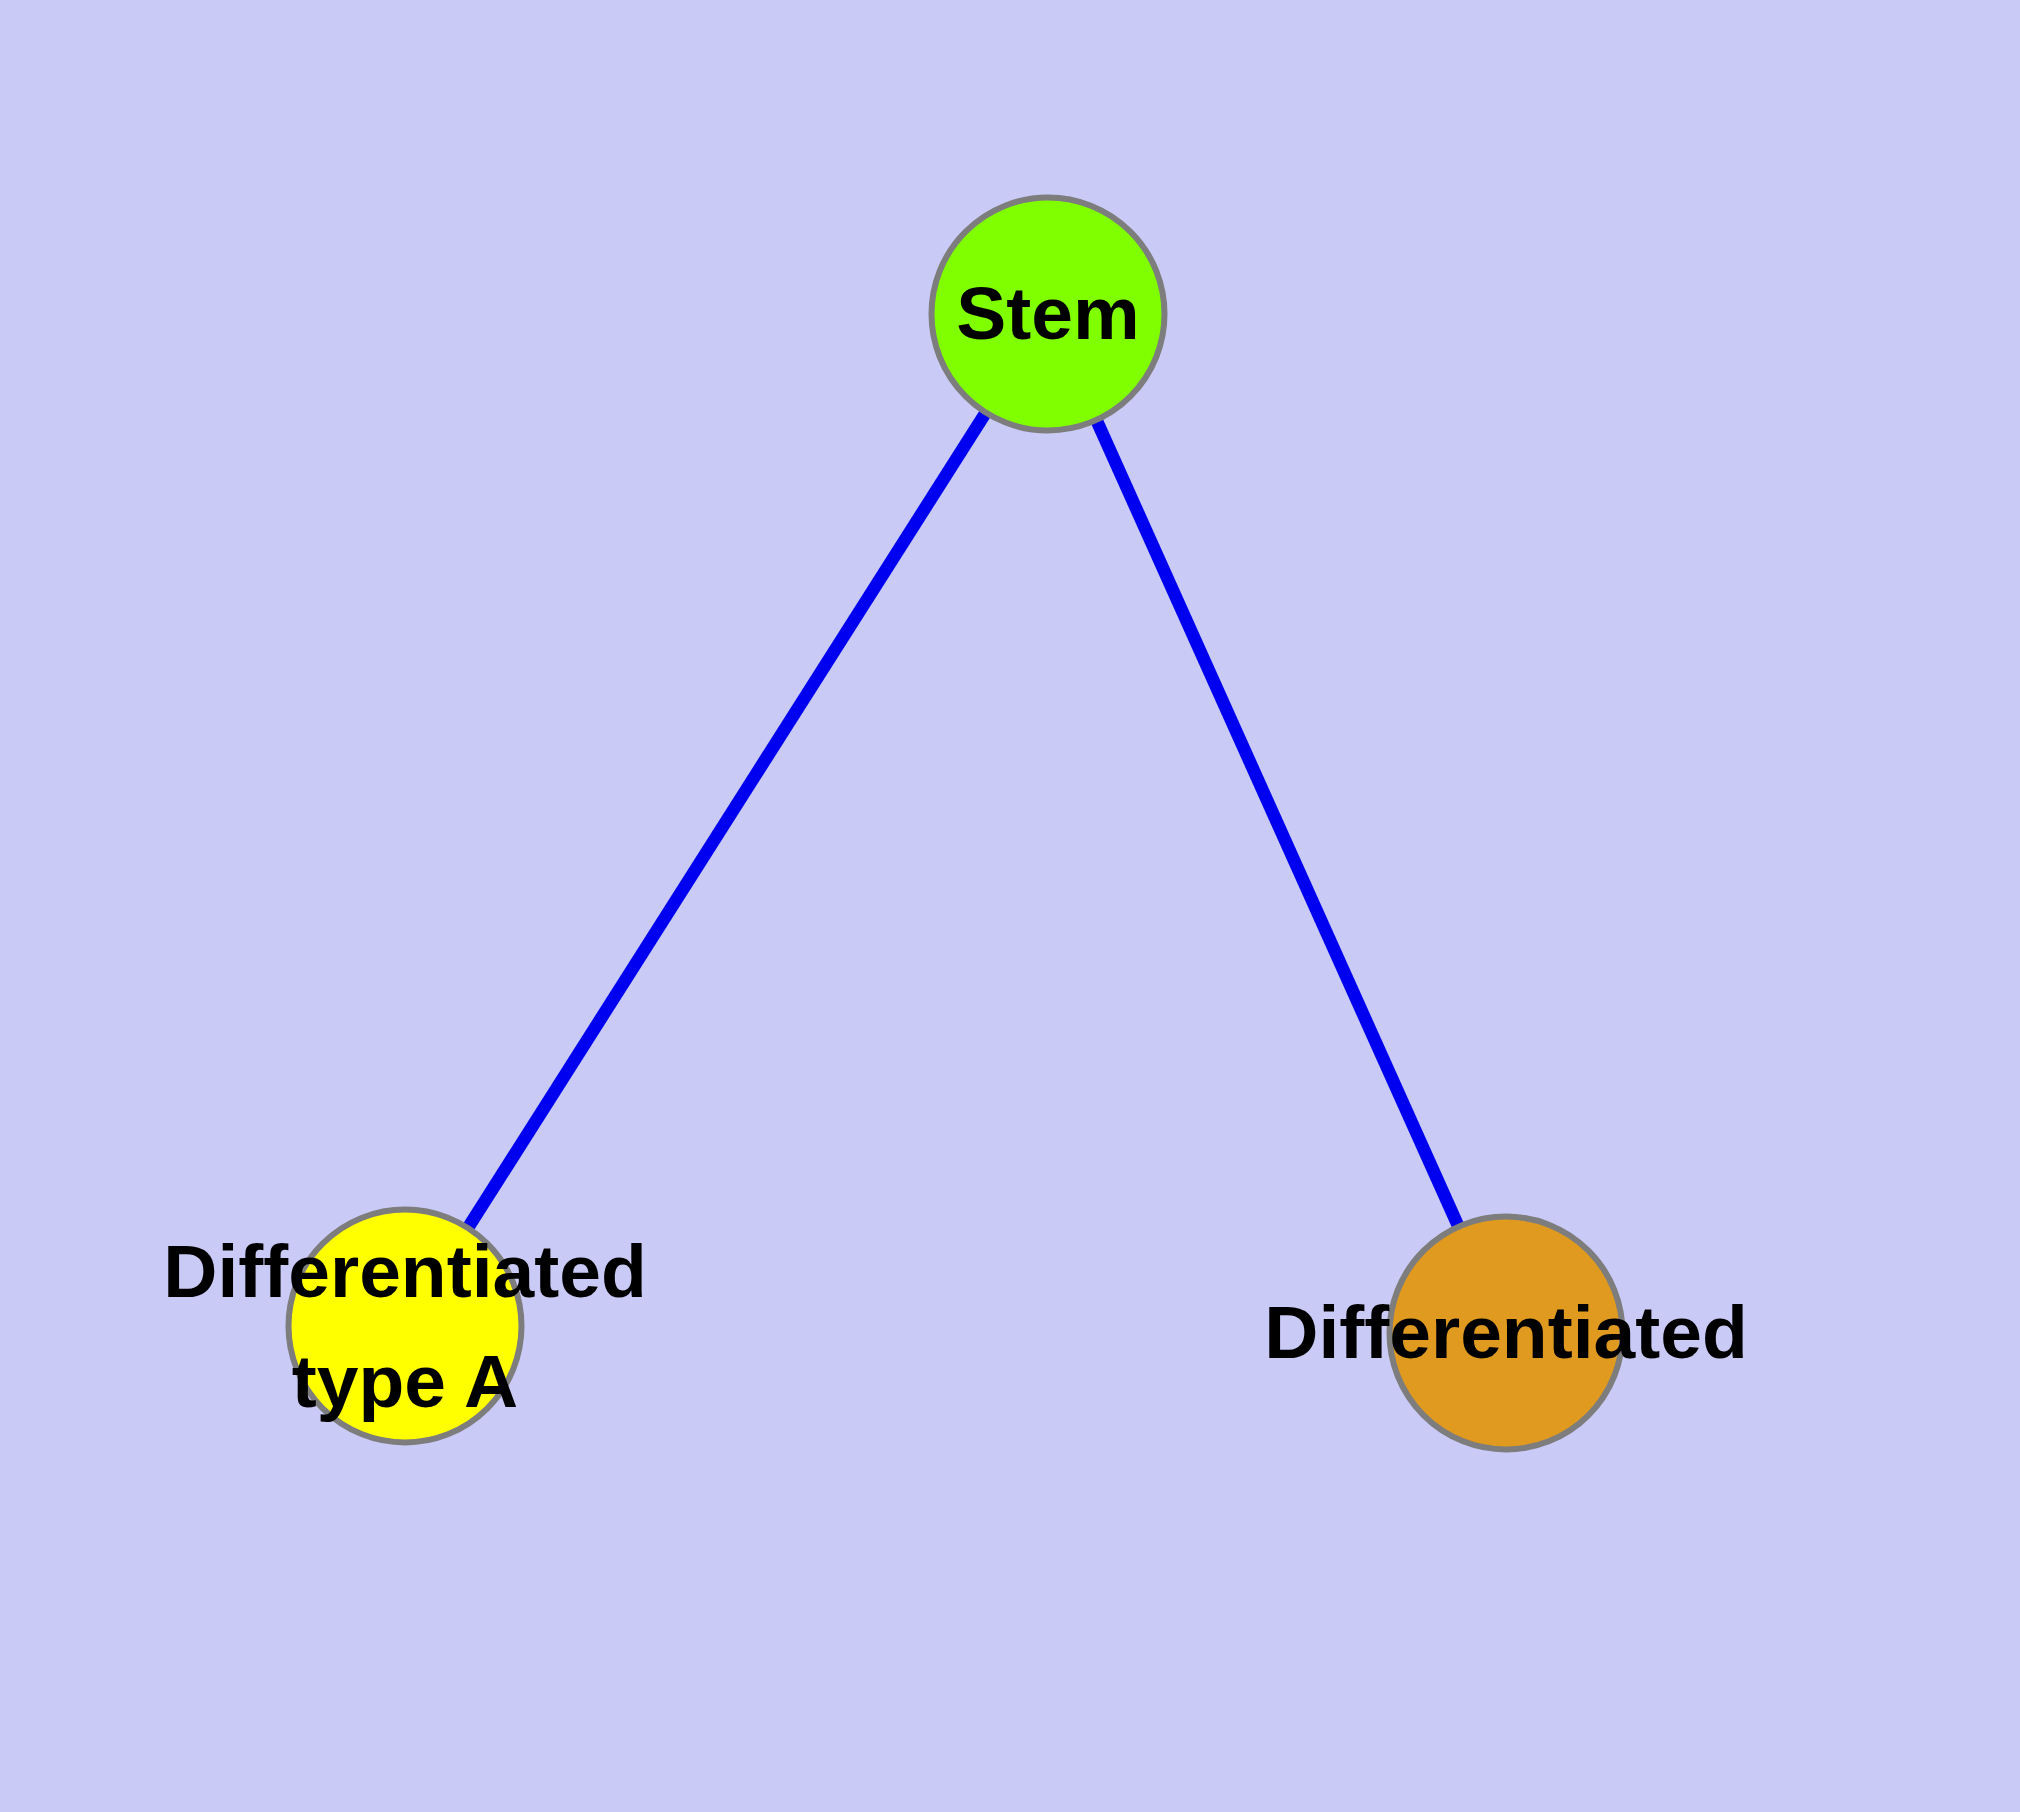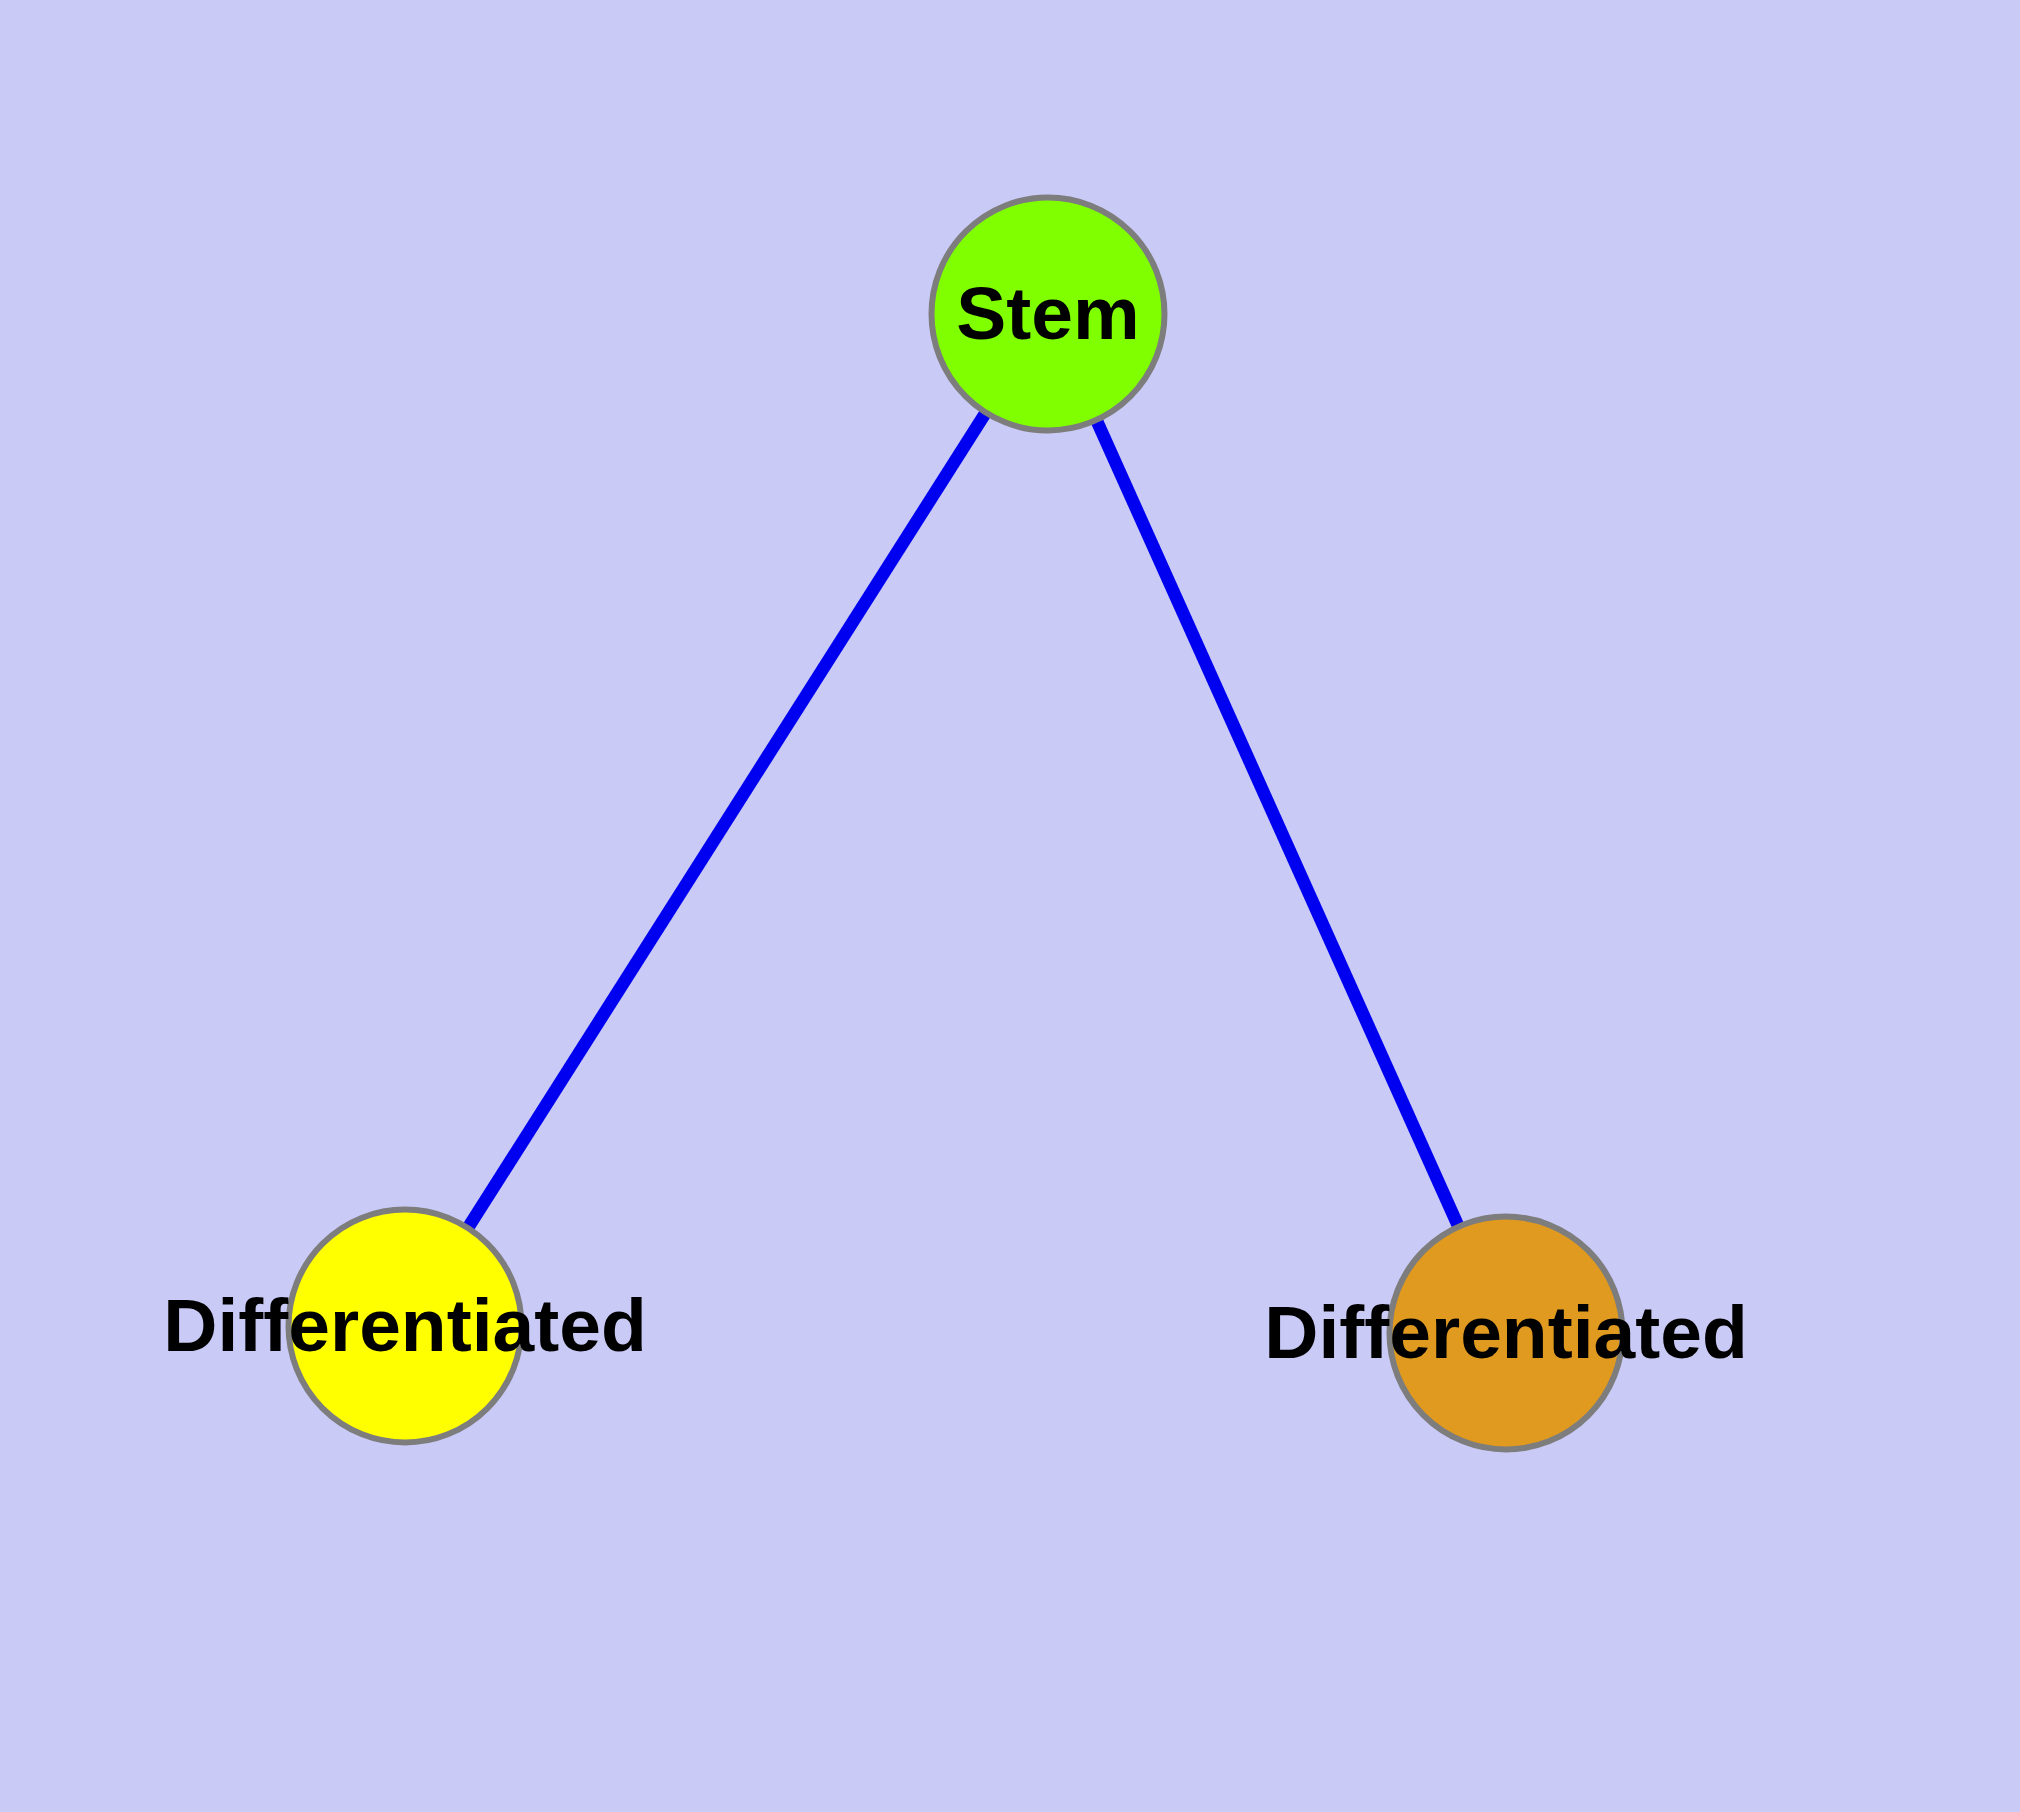--- a/index.html
+++ b/index.html
@@ -51,20 +51,21 @@
       <line x1="1237" y1="370" x2="1777" y2="1573" stroke="#0000f0" stroke-width="15"></line>
     </svg>
   <div id="node-layer">
       <div class="node" style="left: 1048px; top: 314px; width: 239px; height: 239px; background: rgb(127, 255, 0); border: 6px solid rgb(125, 125, 125);"></div>
       <div class="node-label" style="left: 1048px; top: 314px; color: rgb(0, 0, 0); font-size: 75px;">
         <div class="label-line">Stem</div>
       </div>
       <div class="node" style="left: 405px; top: 1326px; width: 239px; height: 239px; background: rgb(255, 255, 0); border: 6px solid rgb(125, 125, 125);"></div>
       <div class="node-label" style="left: 405px; top: 1326px; color: rgb(0, 0, 0); font-size: 75px;">
         <div class="label-line">Differentiated</div>
+        <div class="label-line">type A</div>
       </div>
       <div class="node" style="left: 1506px; top: 1333px; width: 239px; height: 239px; background: rgb(224, 154, 31); border: 6px solid rgb(125, 125, 125);"></div>
       <div class="node-label" style="left: 1506px; top: 1333px; color: rgb(0, 0, 0); font-size: 75px;">
         <div class="label-line">Differentiated</div>
       </div>
     </div>
 </div>
 
 
 </body></html>

